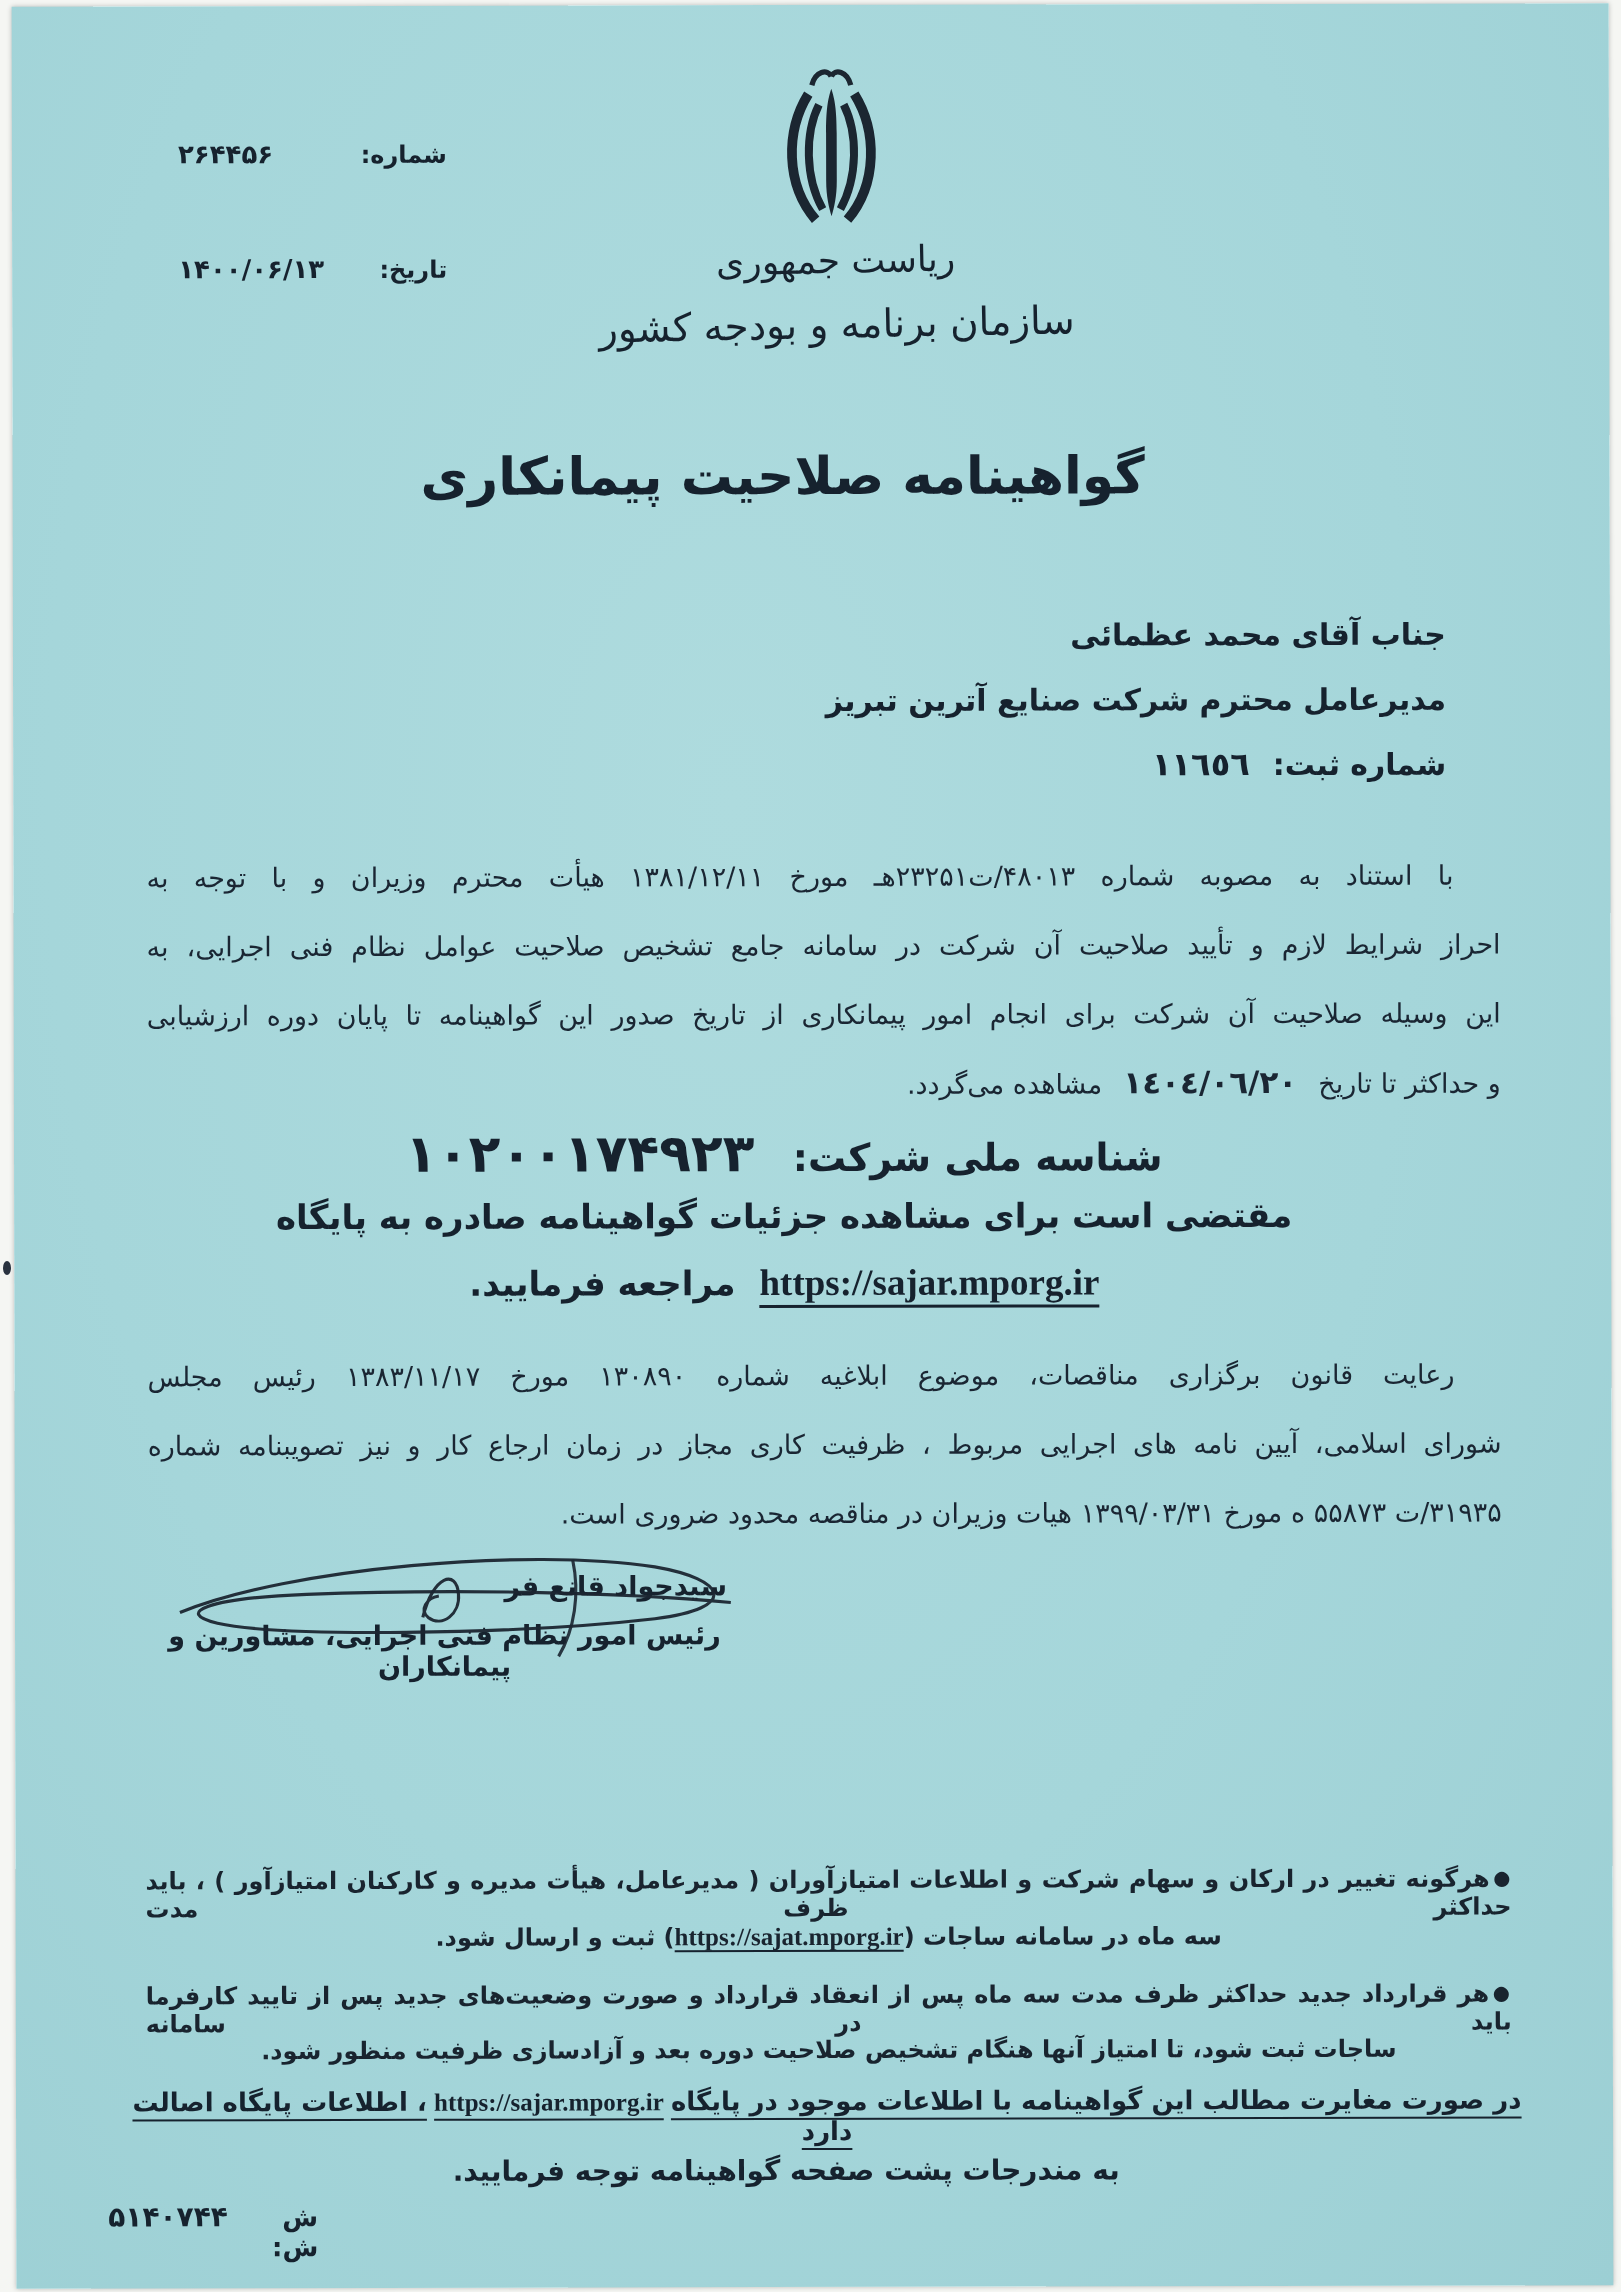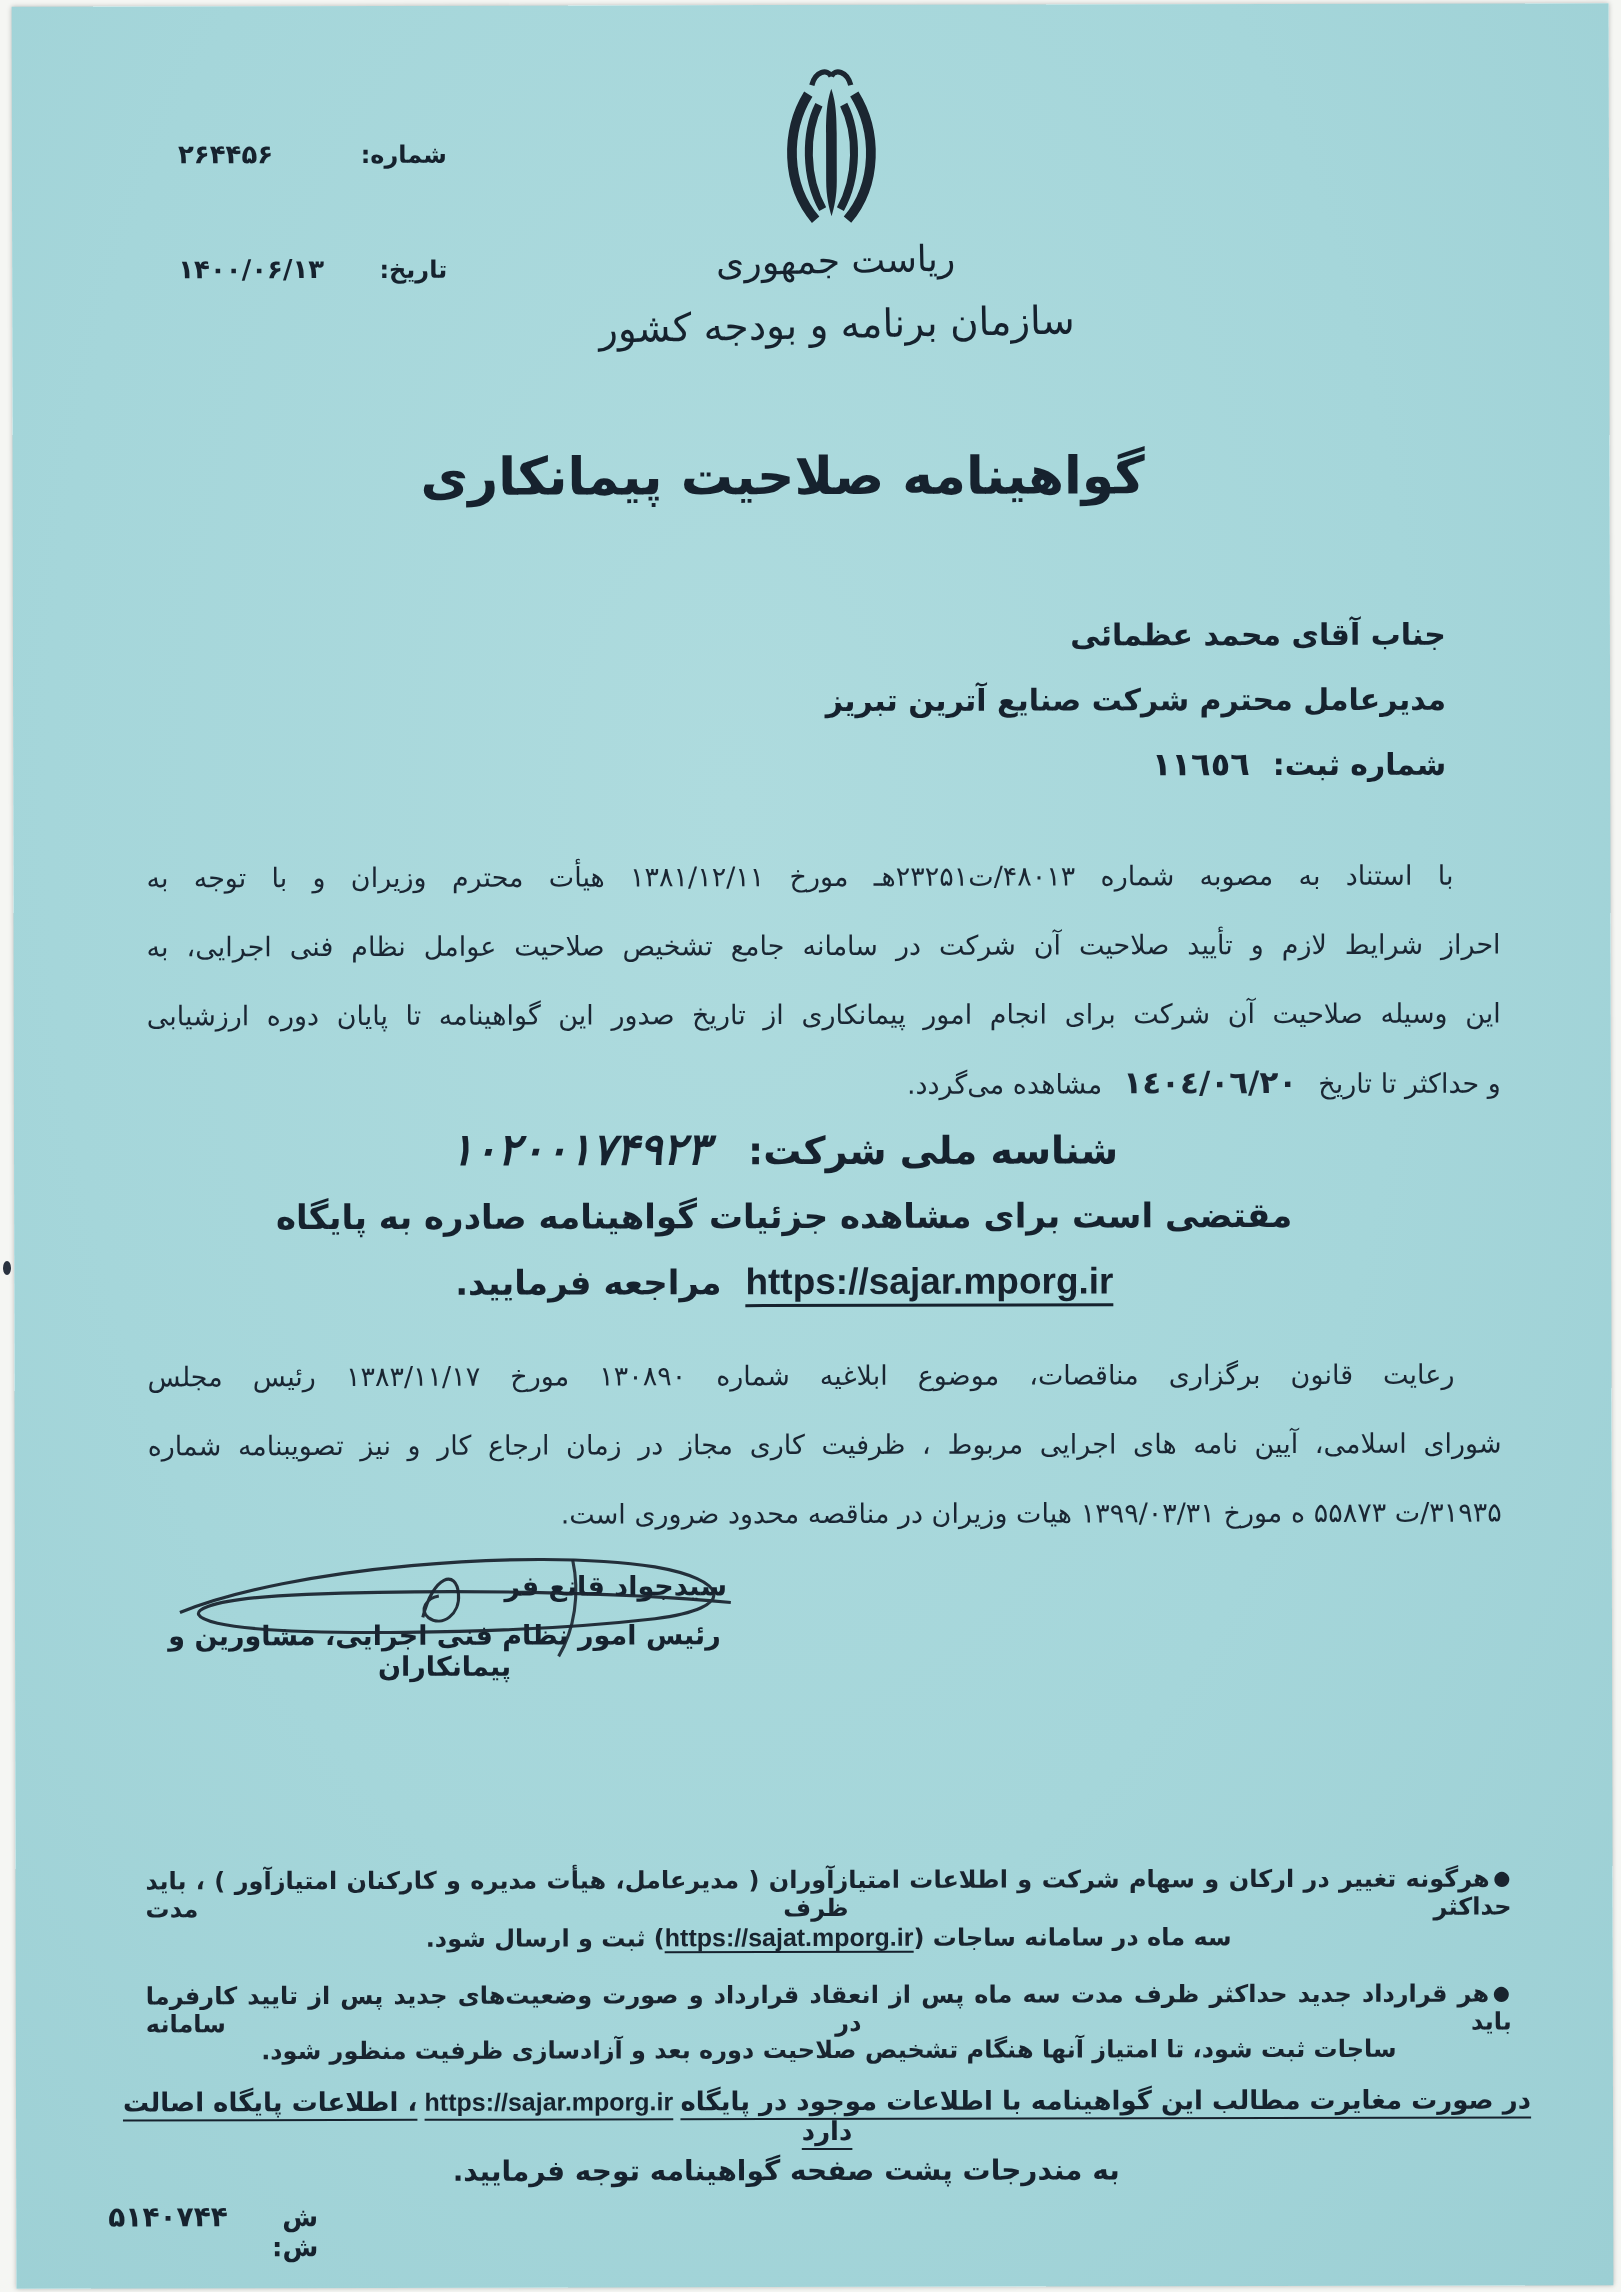--- a/index.html
+++ b/index.html
@@ -36,25 +36,25 @@
 
   .para{left:133px;width:1354px;font-size:27px;line-height:69px;color:#1a2633;}
   .para1{top:837px;}
   .para2{top:1336px;}
   .jline{text-align:justify;text-align-last:justify;}
   .indent{padding-right:47px;}
   .endline{text-align:right;}
   .expiry{font-weight:bold;font-size:31px;margin:0 12.5px;letter-spacing:0.9px;}
 
   .company-id{left:85px;top:1118px;width:1370px;text-align:center;font-weight:bold;font-size:38px;}
-  .cid-value{font-size:44px;margin-right:25px;letter-spacing:1.8px;font-style:italic;}
+  .cid-value{font-size:52px;margin-right:25px;letter-spacing:1.8px;}
 
   .portal1{left:85px;top:1191px;width:1370px;text-align:center;font-size:34px;font-weight:bold;}
   .portal2{left:85px;top:1256px;width:1370px;text-align:center;font-size:34px;font-weight:bold;}
-  .url{font-family:Liberation Sans, sans-serif;font-weight:bold;direction:ltr;unicode-bidi:isolate;}
+  .url{font-family:Liberation Serif, serif;font-weight:bold;direction:ltr;unicode-bidi:isolate;}
   .url-big{font-size:37px;border-bottom:3.6px solid #16222e;padding-bottom:1.8px;}
   .portal-suffix{margin-right:12px;}
 
   .sig-name{left:376px;top:1565px;width:336px;text-align:right;font-size:27px;font-weight:bold;}
   .sig-title{left:134px;top:1614px;width:591px;text-align:center;font-size:27px;font-weight:bold;}
   .scrawl{left:139px;top:1533px;width:618px;height:125px;pointer-events:none;}
 
   .fnote{left:130px;width:1366px;font-size:24px;font-weight:600;color:#19242f;}
   .fn-j{text-align:justify;text-align-last:justify;}
   .fn-c{text-align:center;}

